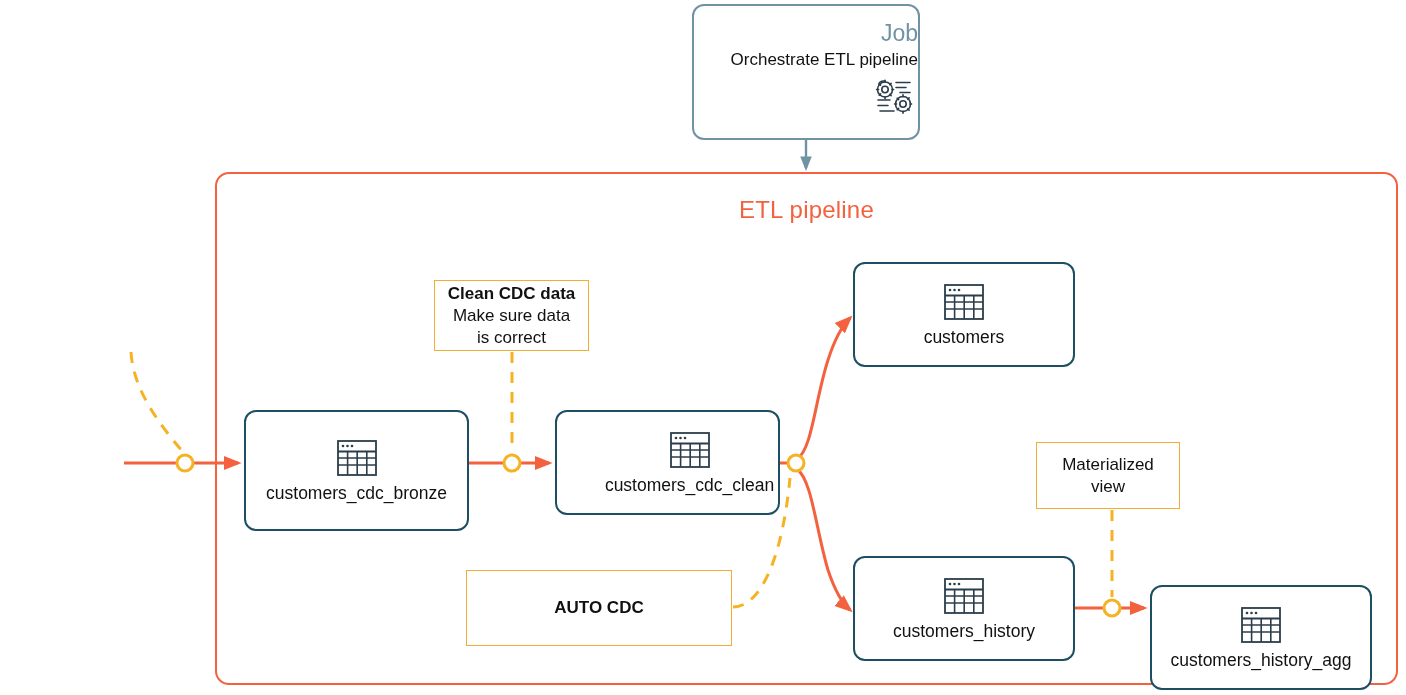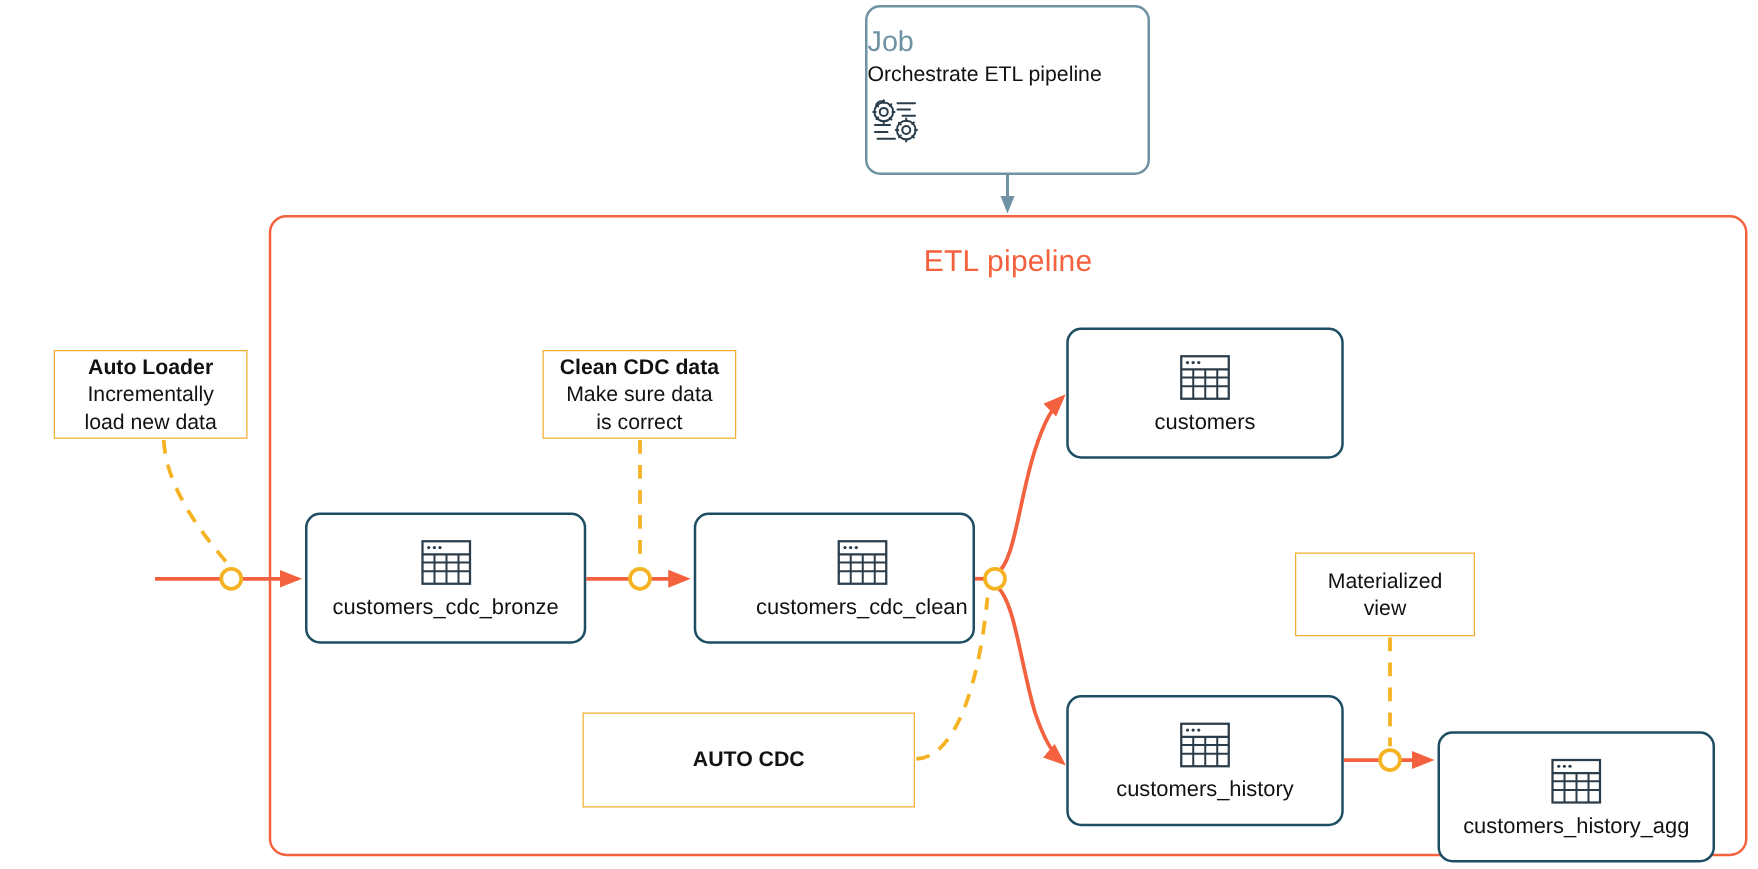--- a/index.html
+++ b/index.html
@@ -55,21 +55,21 @@
     left: 692px;
     top: 4px;
     width: 228px;
     height: 136px;
     border: 2px solid #6f93a3;
     border-radius: 12px;
     box-sizing: border-box;
     background: #ffffff;
     display: flex;
     flex-direction: column;
-    align-items: flex-start;
+    align-items: flex-end;
     padding-top: 14px;
   }
   .job-title {
     color: #6f93a3;
     font-size: 23px;
     line-height: 26px;
   }
   .job-sub {
     color: #111111;
     font-size: 17px;
@@ -98,21 +98,21 @@
   }
   .node-label {
     color: #111111;
     font-size: 17.5px;
     line-height: 22px;
     text-align: center;
     white-space: pre-line;
   }
 
   #node-raw       { left: 12px;   top: 418px; width: 112px; height: 95px; }
-  #node-bronze    { left: 244px;  top: 410px; width: 225px; height: 105px; }
+  #node-bronze    { left: 244px;  top: 410px; width: 225px; height: 121px; }
   #node-clean     { left: 555px;  top: 410px; width: 225px; height: 105px; padding-left: 44px; }
   #node-customers { left: 853px;  top: 262px; width: 222px; height: 105px; }
   #node-history   { left: 853px;  top: 556px; width: 222px; height: 105px; }
   #node-histagg   { left: 1150px; top: 556px; width: 222px; height: 105px; margin-top: 29px; }
 
   #node-raw .node-label { font-size: 16.5px; line-height: 21px; }
   #node-raw .node-icon  { margin-bottom: 2px; }
 
   
   .note {
@@ -322,25 +322,20 @@
           <line x1="3" y1="27" x2="41" y2="27"></line>
           <line x1="12.6" y1="13.5" x2="12.6" y2="37"></line>
           <line x1="22.2" y1="13.5" x2="22.2" y2="37"></line>
           <line x1="31.8" y1="13.5" x2="31.8" y2="37"></line>
         </g>
       </svg>
     </div>
     <div class="node-label">customers_history_agg</div>
   </div>
 
-  <div class="note" id="note-autoloader">
-    <div class="note-title">Auto Loader</div>
-    <div class="note-body">Incrementally
-load new data</div>
-  </div>
 
   <div class="note" id="note-cleancdc">
     <div class="note-title">Clean CDC data</div>
     <div class="note-body">Make sure data
 is correct</div>
   </div>
 
   <div class="note" id="note-autocdc">
     <div class="note-title">AUTO CDC</div>
   </div>

